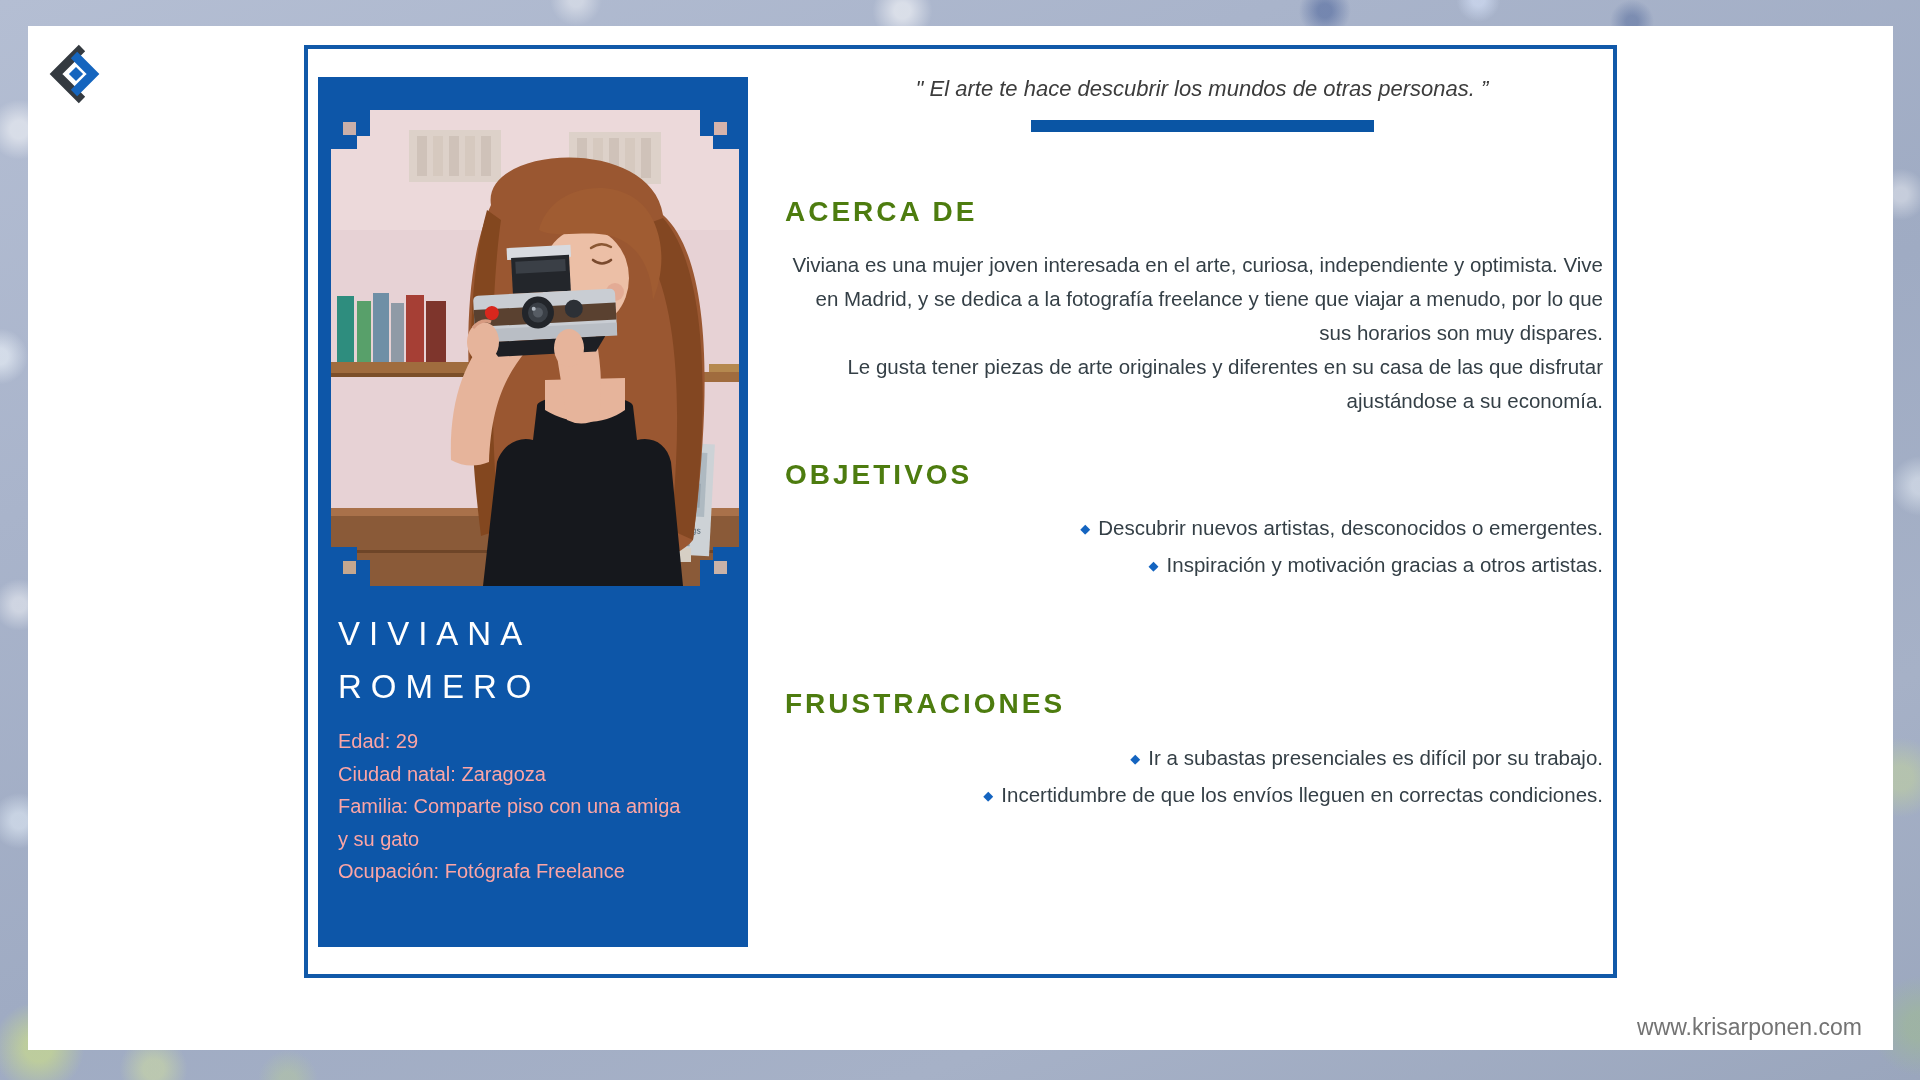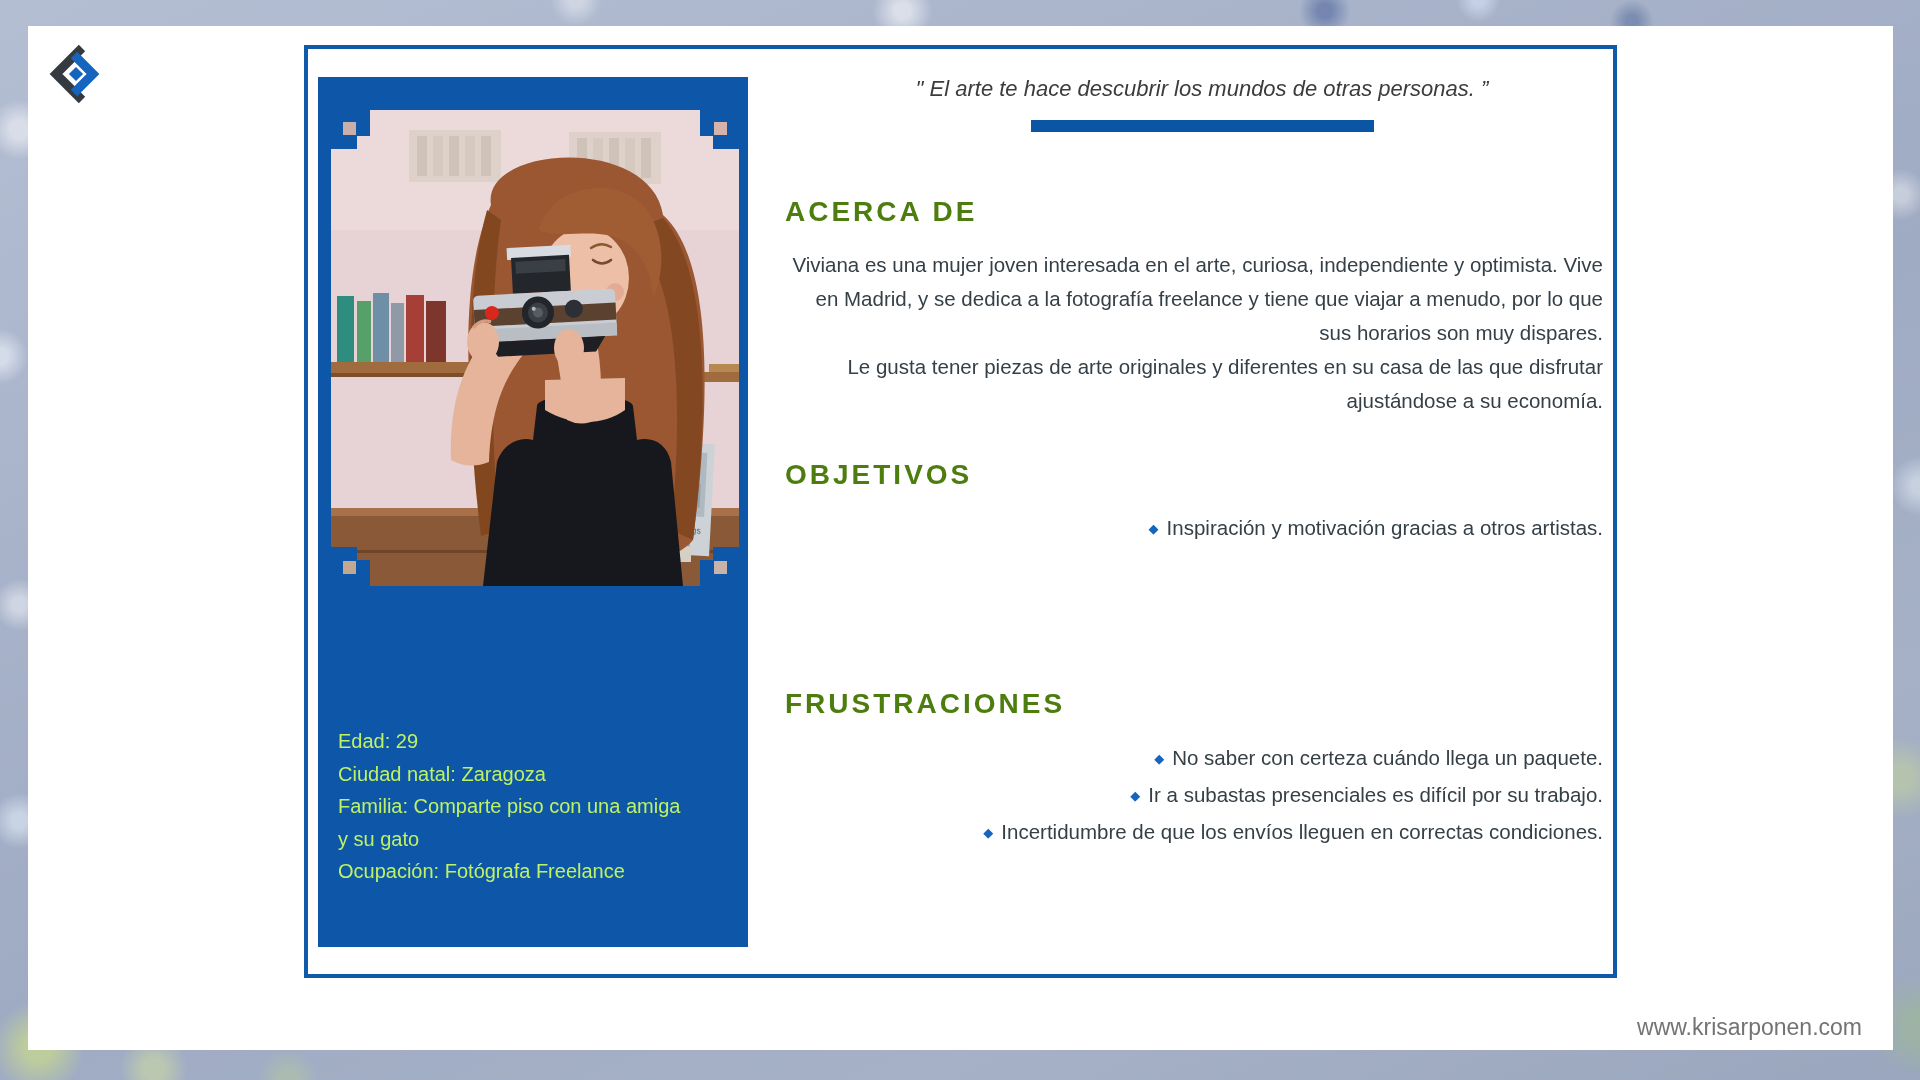--- a/index.html
+++ b/index.html
@@ -60,21 +60,21 @@
   .ph-bl .b1{ left:0; bottom:0; } .ph-bl .b2{ left:0; bottom:26px; } .ph-bl .dot{ left:12px; bottom:12px; background:#c4a78f; }
   .ph-br{ right:0; bottom:0; }
   .ph-br .b1{ right:0; bottom:0; } .ph-br .b2{ right:0; bottom:26px; } .ph-br .dot{ right:12px; bottom:12px; background:#c9b2a8; }
 
   .persona-name{
     position:absolute; left:20px; top:530px;
     font-size:33px; font-weight:500; letter-spacing:9px; line-height:53px; color:#ffffff;
   }
   .persona-details{
     position:absolute; left:20px; top:648px; width:400px;
-    font-size:20px; line-height:32.5px; color:#bef264; font-weight:400;
+    font-size:20px; line-height:32.5px; color:#fca5a5; font-weight:400;
   }
   
   .quote{
     position:absolute; left:594px; top:27px; width:600px; text-align:center;
     font-size:22px; font-style:italic; color:#3c3c3c;
   }
   .quote-underline{
     position:absolute; left:723px; top:71px; width:343px; height:12px; background:#0a55a4;
   }
   .section-title{
@@ -224,20 +224,24 @@
             <div class="b2"></div>
             <div class="dot"></div>
           </div>
         <div class="ph-corner ph-br">
             <div class="b1"></div>
             <div class="b2"></div>
             <div class="dot"></div>
           </div>
       </div>
 
+      <div class="persona-name">
+        <div>VIVIANA</div>
+        <div>ROMERO</div>
+      </div>
 
       <div class="persona-details">
         <div>Edad: 29</div>
         <div>Ciudad natal: Zaragoza</div>
         <div>Familia: Comparte piso con una amiga</div>
         <div> y su gato</div>
         <div>Ocupación: Fotógrafa Freelance</div>
       </div>
     </div>
 
@@ -245,25 +249,25 @@
     <div class="quote-underline"></div>
 
     <div class="section-title t-acerca">ACERCA DE</div>
     <div class="body-text p-acerca">
       <div>Viviana es una mujer joven interesada en el arte, curiosa, independiente y optimista. Vive en Madrid, y se dedica a la fotografía freelance y tiene que viajar a menudo, por lo que sus horarios son muy dispares.</div>
       <div>Le gusta tener piezas de arte originales y diferentes en su casa de las que disfrutar ajustándose a su economía.</div>
     </div>
 
     <div class="section-title t-objetivos">OBJETIVOS</div>
     <div class="body-text ul-objetivos">
+      <div class="li"><span class="diamond">◆</span><span>Descubrir nuevos artistas, desconocidos o emergentes.</span></div>
       <div class="li"><span class="diamond">◆</span><span>Inspiración y motivación gracias a otros artistas.</span></div>
     </div>
 
     <div class="section-title t-frustraciones">FRUSTRACIONES</div>
     <div class="body-text ul-frustraciones">
-      <div class="li"><span class="diamond">◆</span><span>No saber con certeza cuándo llega un paquete.</span></div>
       <div class="li"><span class="diamond">◆</span><span>Ir a subastas presenciales es difícil por su trabajo.</span></div>
       <div class="li"><span class="diamond">◆</span><span>Incertidumbre de que los envíos lleguen en correctas condiciones.</span></div>
     </div>
   </div>
 
   <a class="site-url" href="#">www.krisarponen.com</a>
 </div>
 
 </body></html>

